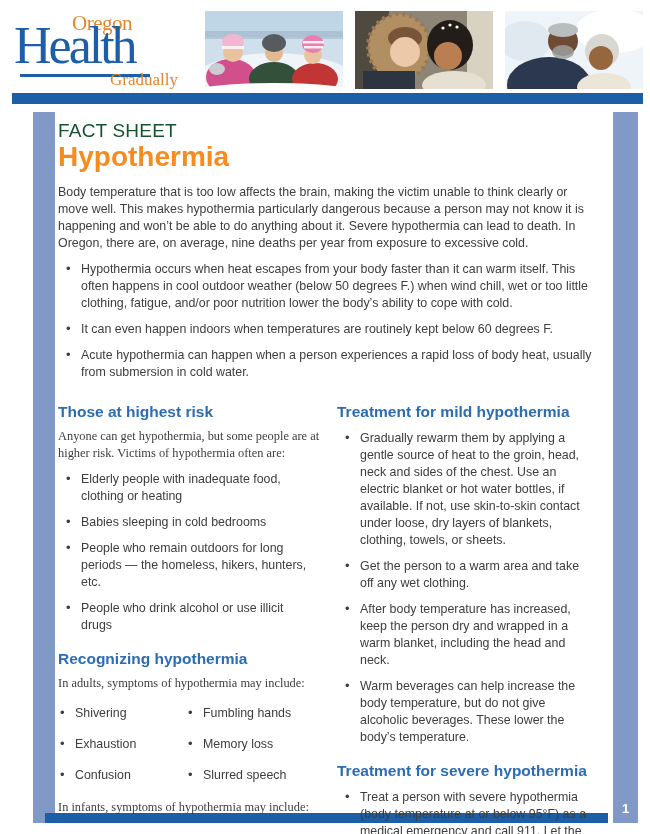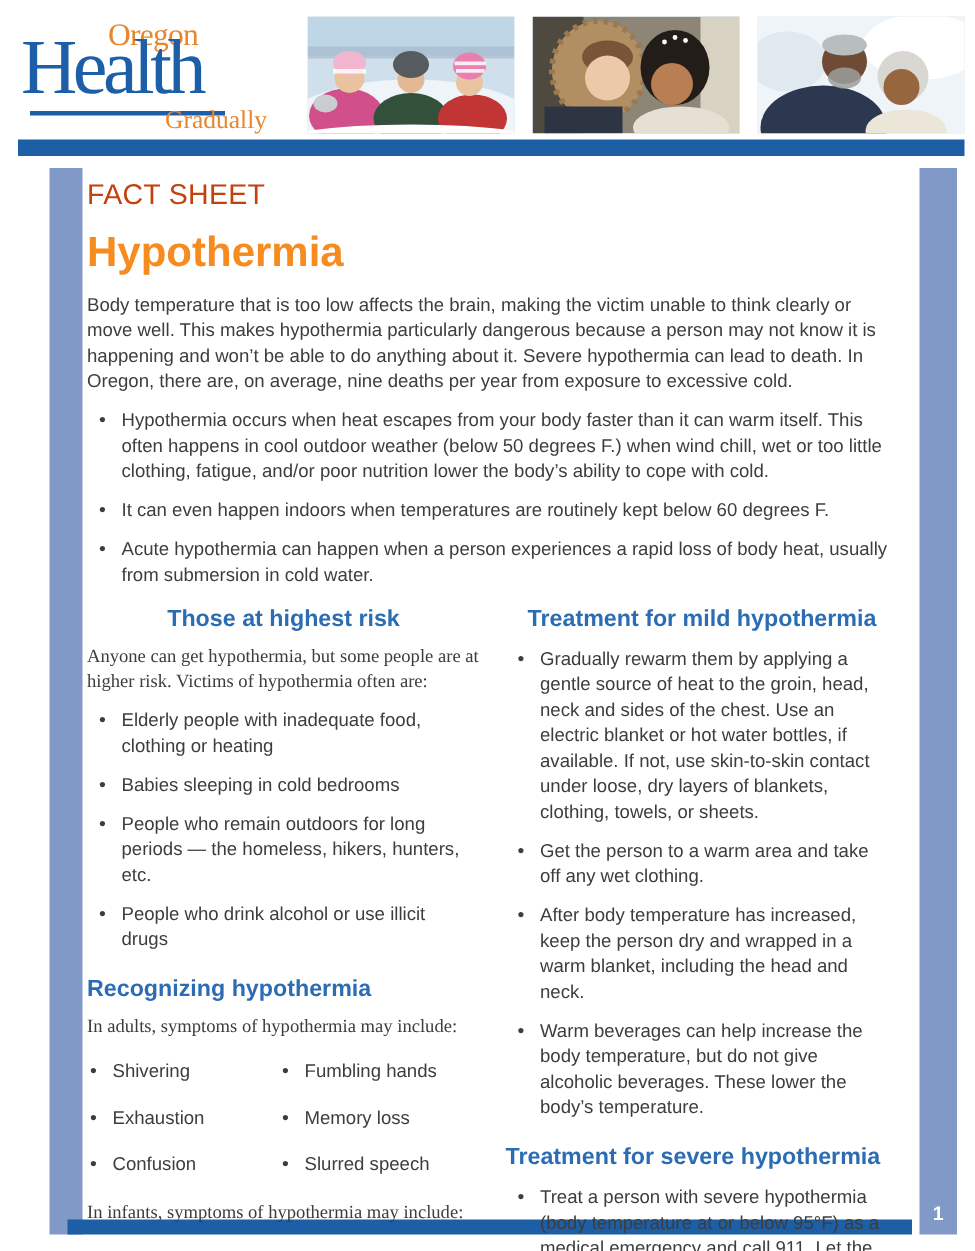--- a/index.html
+++ b/index.html
@@ -21,29 +21,29 @@
   .photo svg{display:block;}
   .topbar{position:absolute;left:12px;top:93px;width:631px;height:11px;background:#1d5fa6;}
   
   .rail{position:absolute;top:112px;height:711px;background:#8099c7;}
   .rail-left{left:33px;width:22px;}
   .rail-right{left:613px;width:25px;display:flex;align-items:flex-end;justify-content:center;}
   .page-num{color:#ffffff;font-size:13px;font-weight:bold;margin-bottom:7px;}
   .bottombar{position:absolute;left:45px;top:813px;width:563px;height:10px;background:#1d5fa6;}
   
   .content{position:absolute;left:58px;top:120px;width:542px;font-size:12.4px;line-height:17px;}
-  .eyebrow{font-size:19px;color:#c2410c;letter-spacing:0.2px;line-height:22px;}
-  .doc-title{font-size:28px;font-weight:bold;color:#f68b1f;line-height:30px;margin-top:11px;}
+  .eyebrow{font-size:19px;color:#14532d;letter-spacing:0.2px;line-height:22px;}
+  .doc-title{font-size:28px;font-weight:bold;color:#f68b1f;line-height:30px;margin-top:0;}
   .intro-p{margin:12px 0 4px 0;}
   .b{position:relative;padding-left:17px;margin:9px 6px;}
   .b::before{content:"•";position:absolute;left:2px;top:-1px;font-size:13px;color:#3d3d3d;}
   .cols{display:flex;gap:17px;margin-top:10px;align-items:flex-start;}
   .col{width:262px;}
   .sec-h{font-size:15.5px;font-weight:bold;color:#2b6cb3;margin:16px 0 7px 0;line-height:18px;}
-  .sec-h.first{margin-top:2px;text-align:center;}
+  .sec-h.first{margin-top:12px;}
   .col p{margin:0 0 6px 0;font-family:Liberation Serif, serif;}
   .sym{display:grid;grid-template-columns:1fr 1.08fr;column-gap:4px;}
   .sym .b{margin:7px 0;}
   .continued{font-style:italic;text-align:right;margin-top:2px;padding-right:2px;color:#3d3d3d;}
 </style>
 </head>
 <body>
 
 <div class="logo">
   <span class="logo-oregon">Oregon</span>

